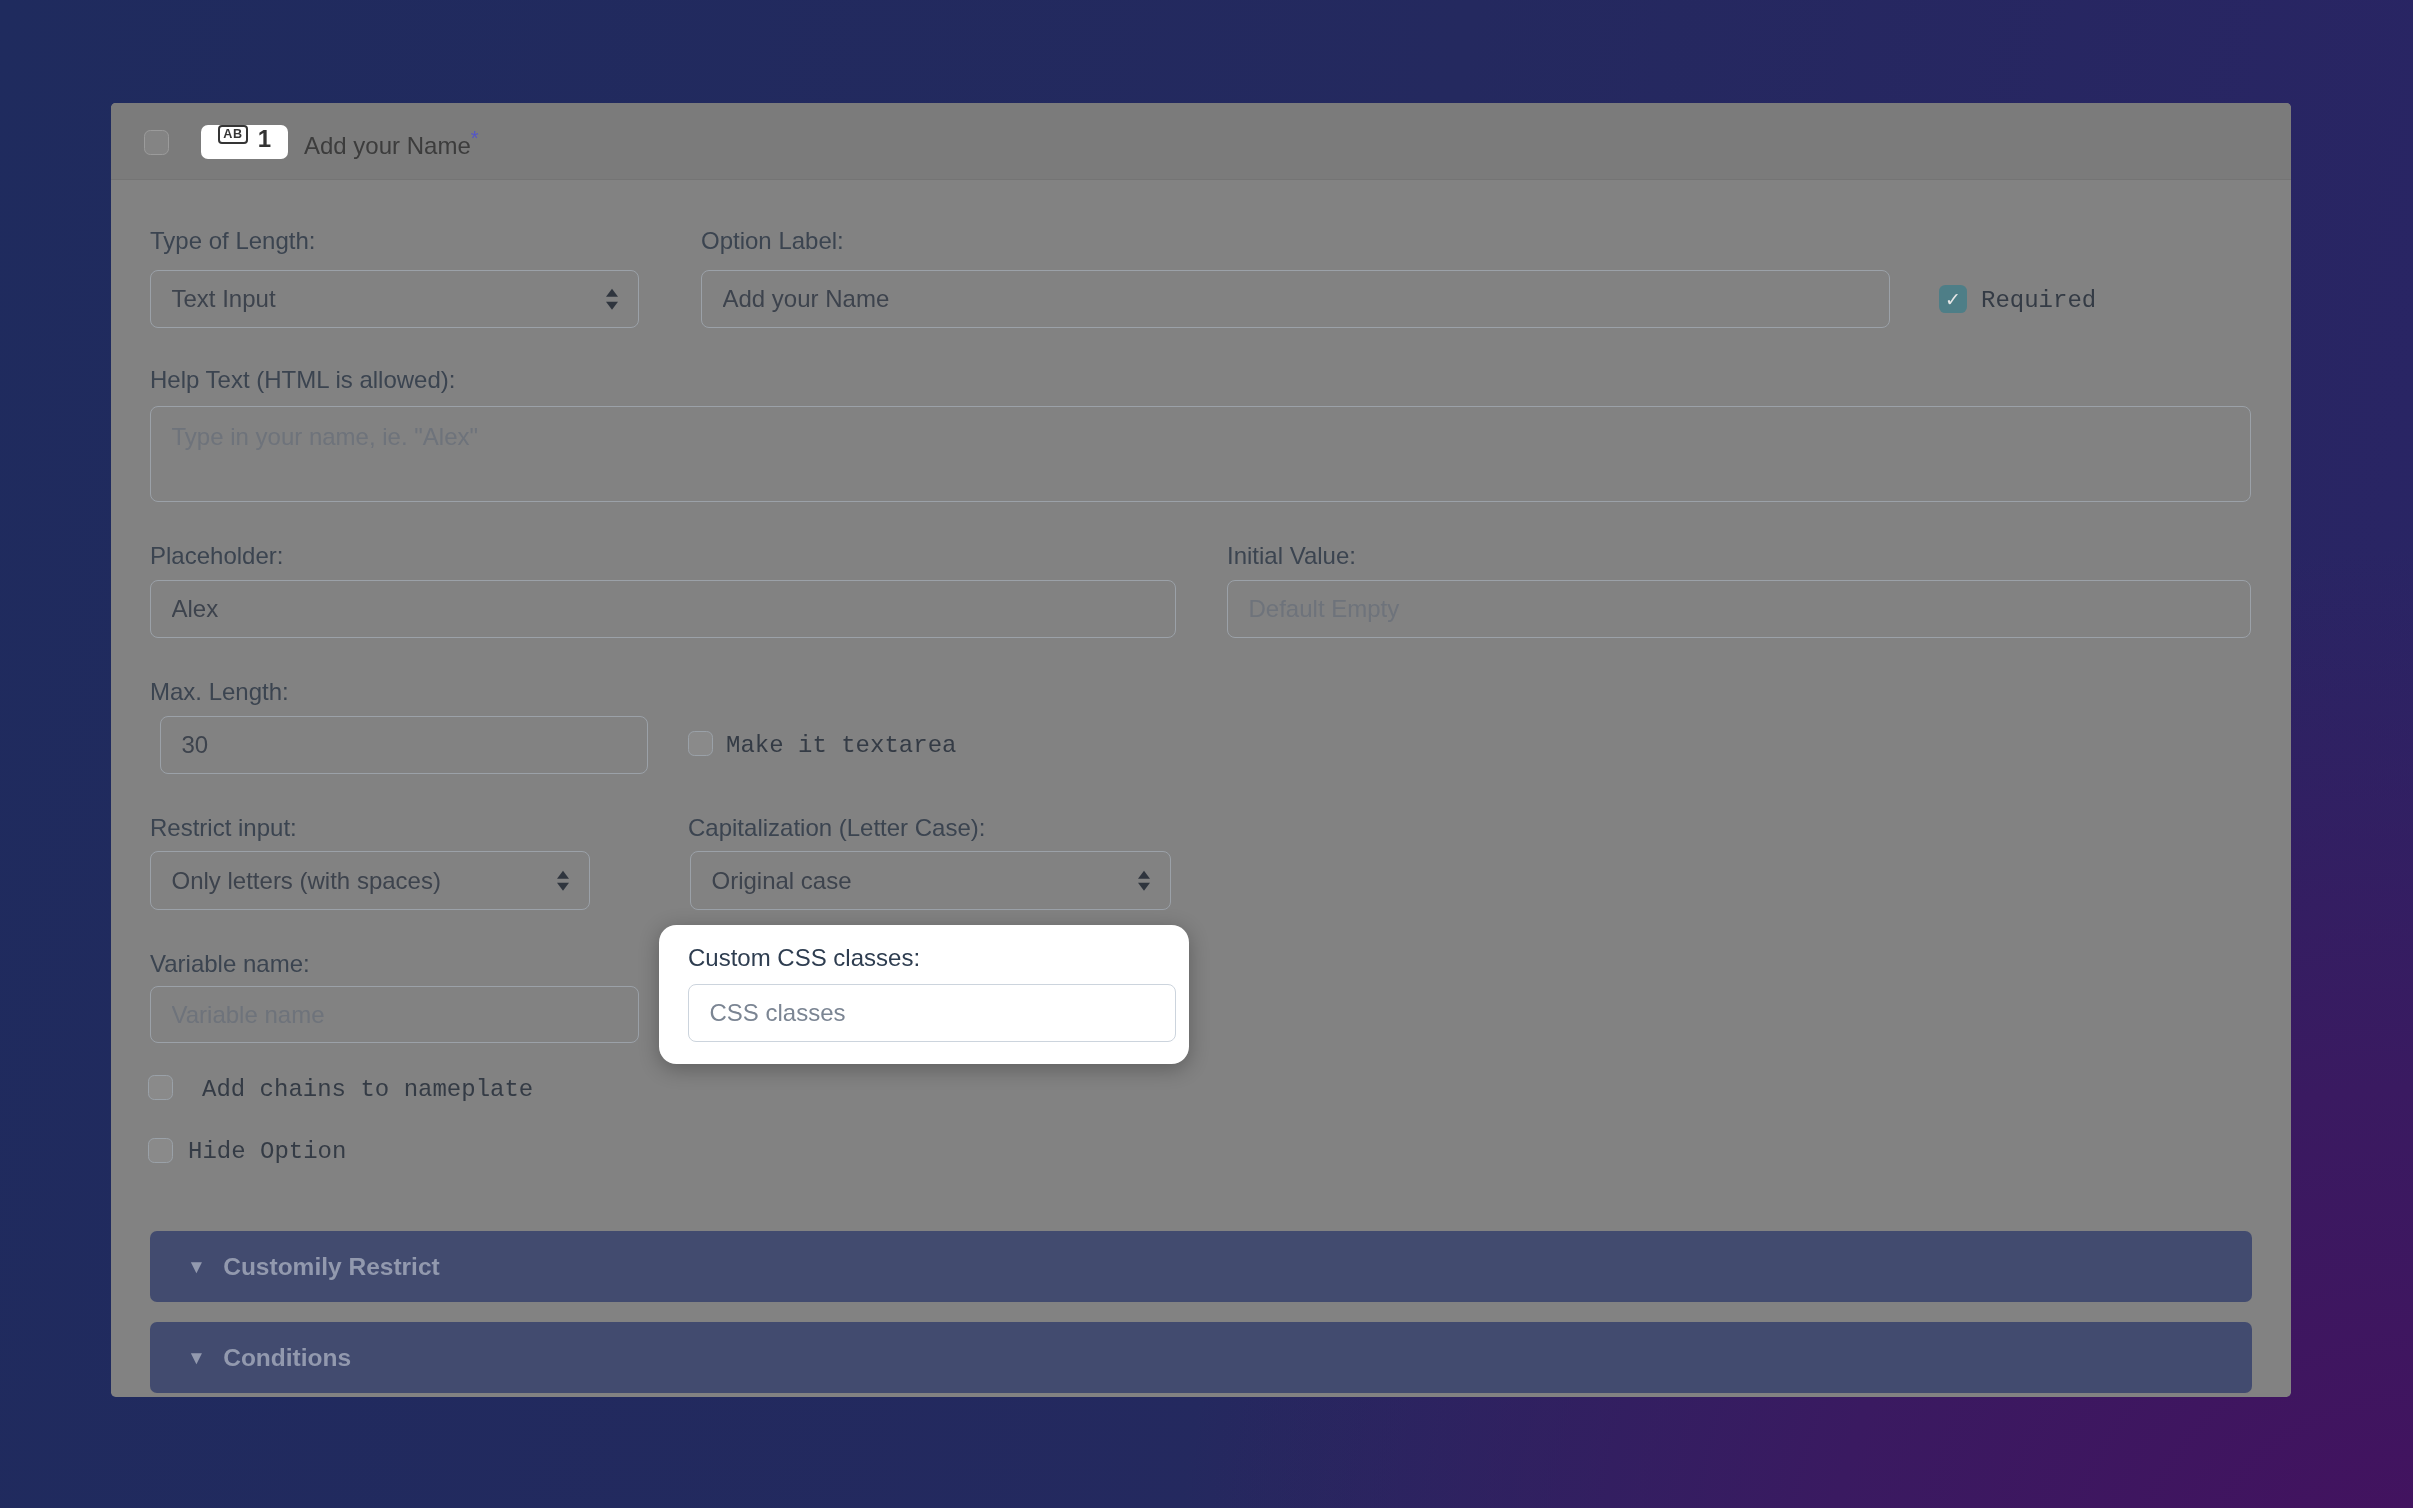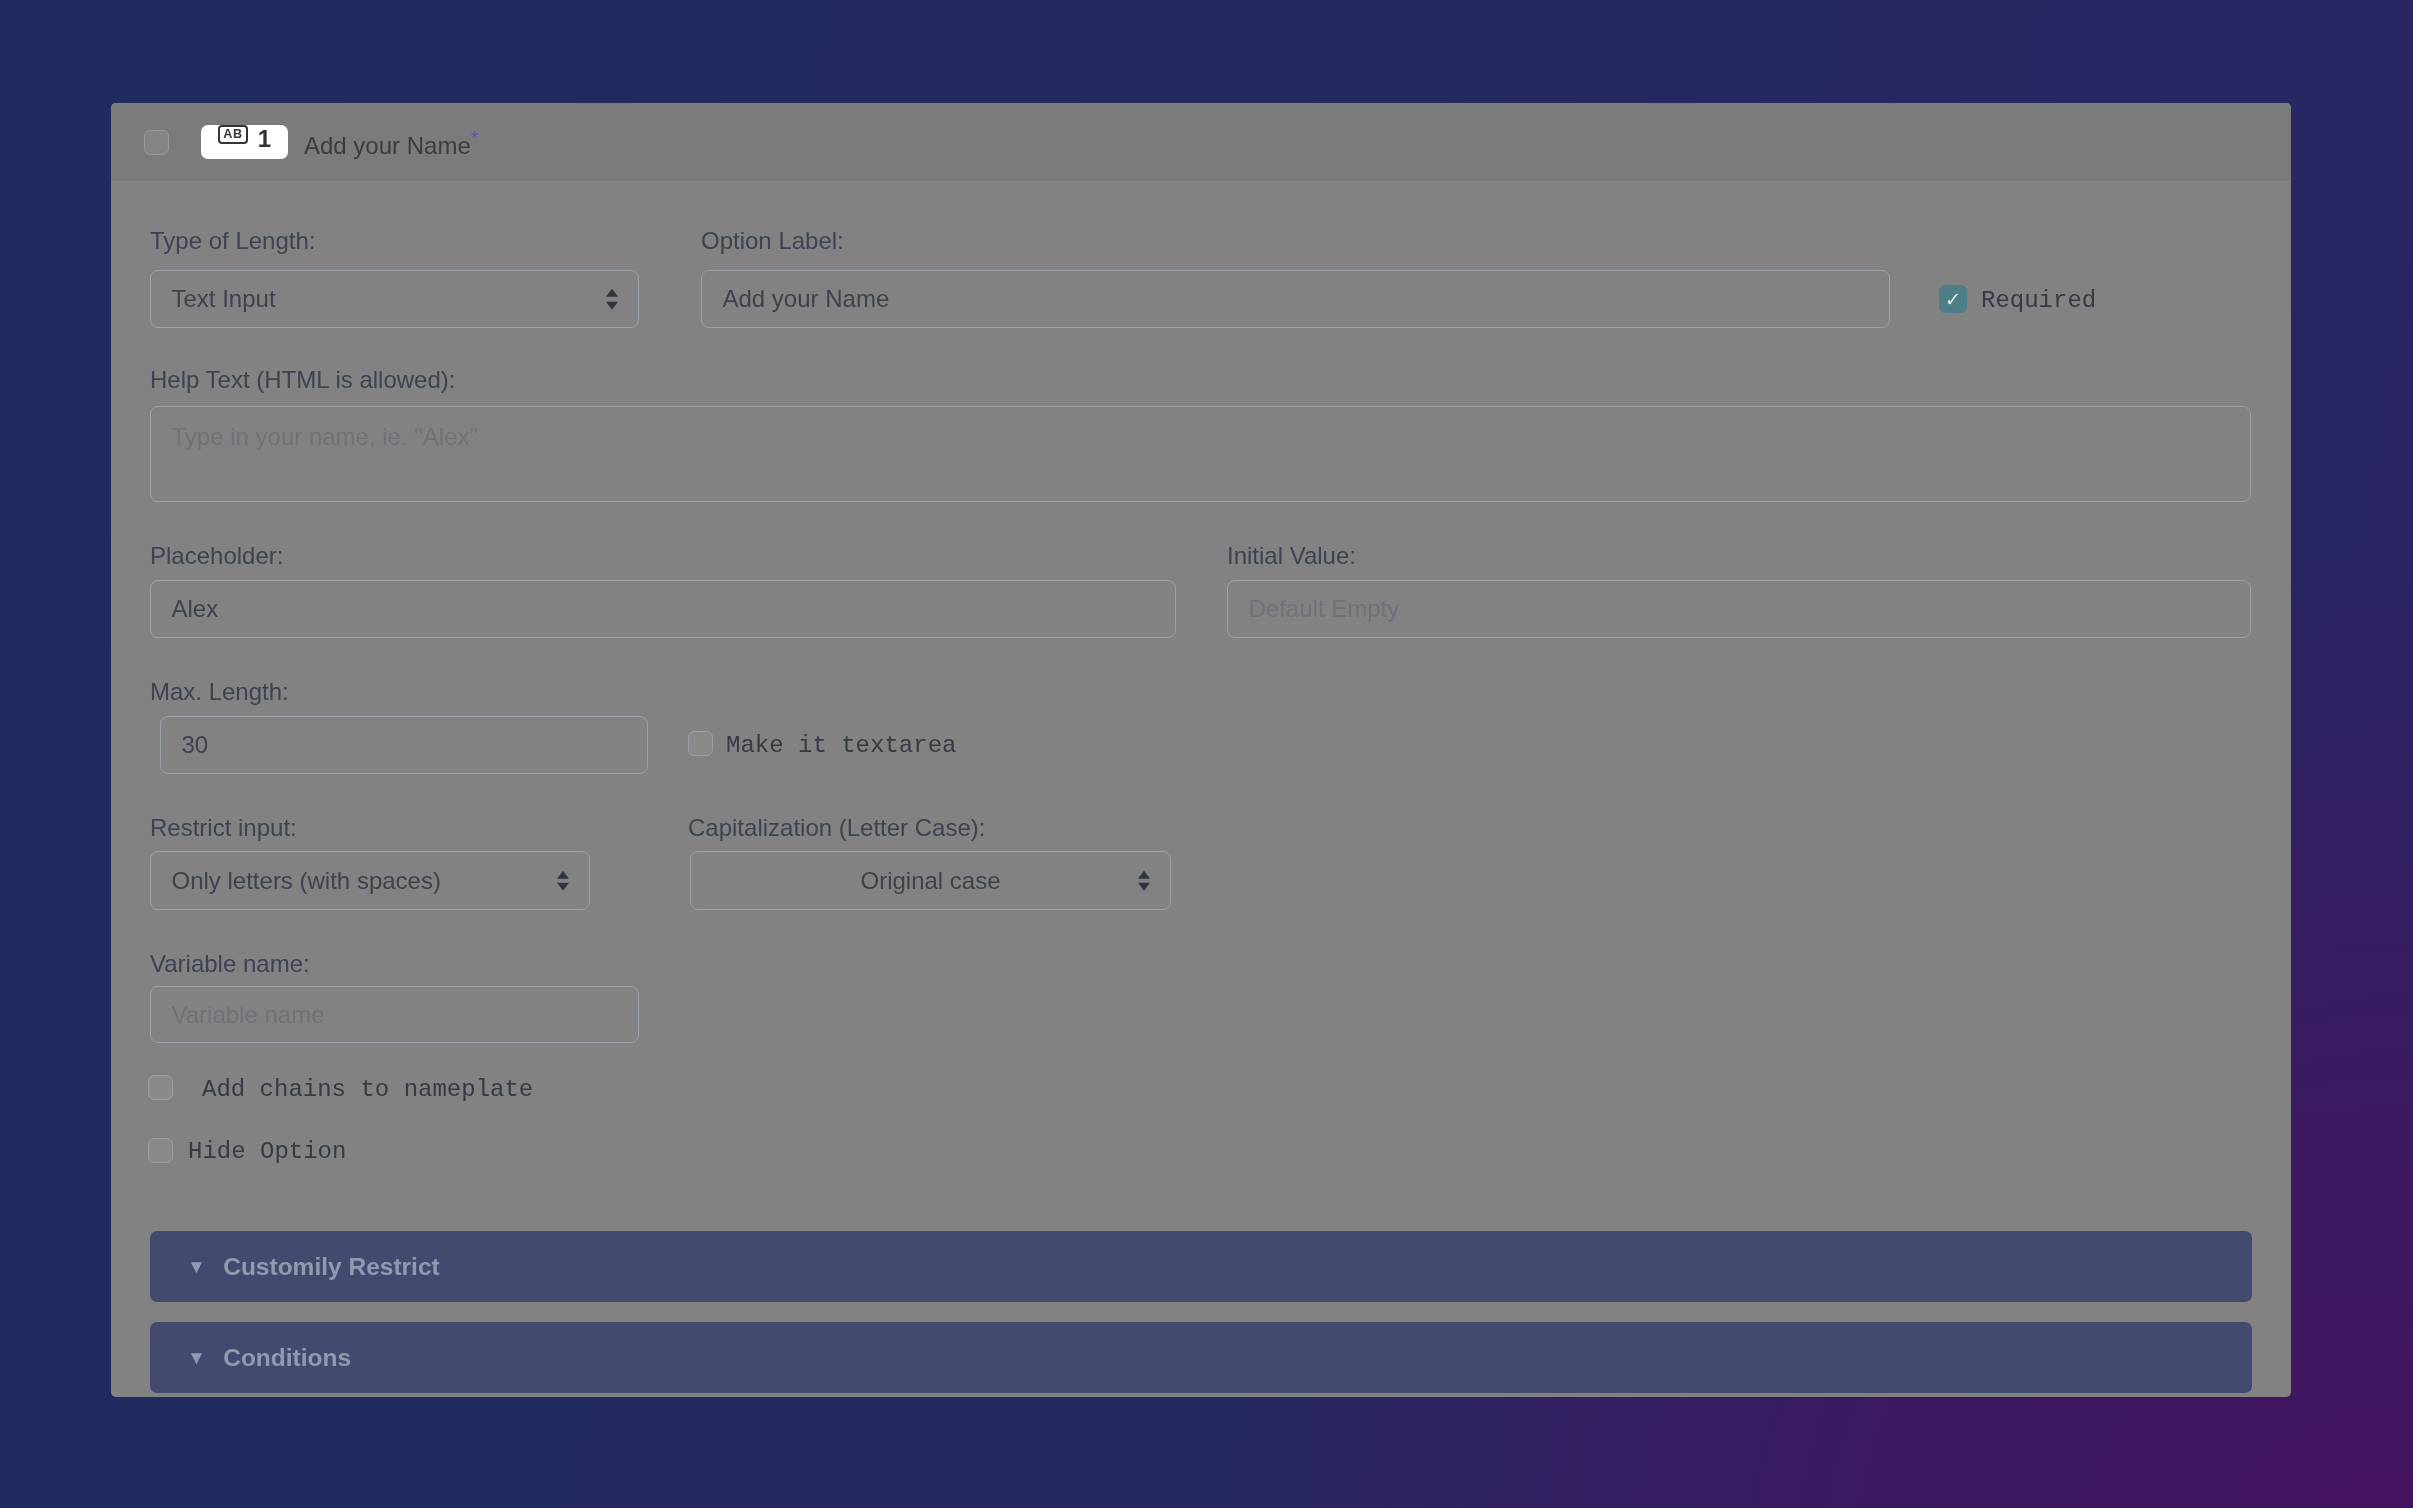--- a/index.html
+++ b/index.html
@@ -137,31 +137,35 @@
   <span class="lbl" style="left:39px; top:711px;">Restrict input:</span>
   <div class="ctl sel" style="left:39px; top:748px; width:440px; height:59px;">
     <span class="sel-text">Only letters (with spaces)</span>
     <span class="arrows">
         <i class="up"></i>
         <i class="down"></i>
       </span>
   </div>
 
   <span class="lbl" style="left:577px; top:711px;">Capitalization (Letter Case):</span>
-  <div class="ctl sel" style="left:579px; top:748px; width:481px; height:59px;justify-content:center;">
+  <div class="ctl sel" style="left:579px; top:748px; width:481px; height:59px;">
     <span class="sel-text">Original case</span>
     <span class="arrows">
         <i class="up"></i>
         <i class="down"></i>
       </span>
   </div>
 
   <span class="lbl" style="left:39px; top:847px;">Variable name:</span>
   <input class="ctl" style="left: 39px; top: 883px; width: 489px; height: 57px;" placeholder="Variable name">
 
+  <div class="whitebox">
+    <span class="wb-lbl">Custom CSS classes:</span>
+    <input class="wb-input" placeholder="CSS classes" style="">
+  </div>
 
   <span class="cb" style="left:37px; top:972px;"></span>
   <span class="cb-label" style="left:91px; top:973px;">Add chains to nameplate</span>
 
   <span class="cb" style="left:37px; top:1035px;"></span>
   <span class="cb-label" style="left:77px; top:1035px;">Hide Option</span>
 
   <div class="bar" style="top:1128px;">
     <span class="tri">▼</span>
     <span class="bar-txt">Customily Restrict</span>

